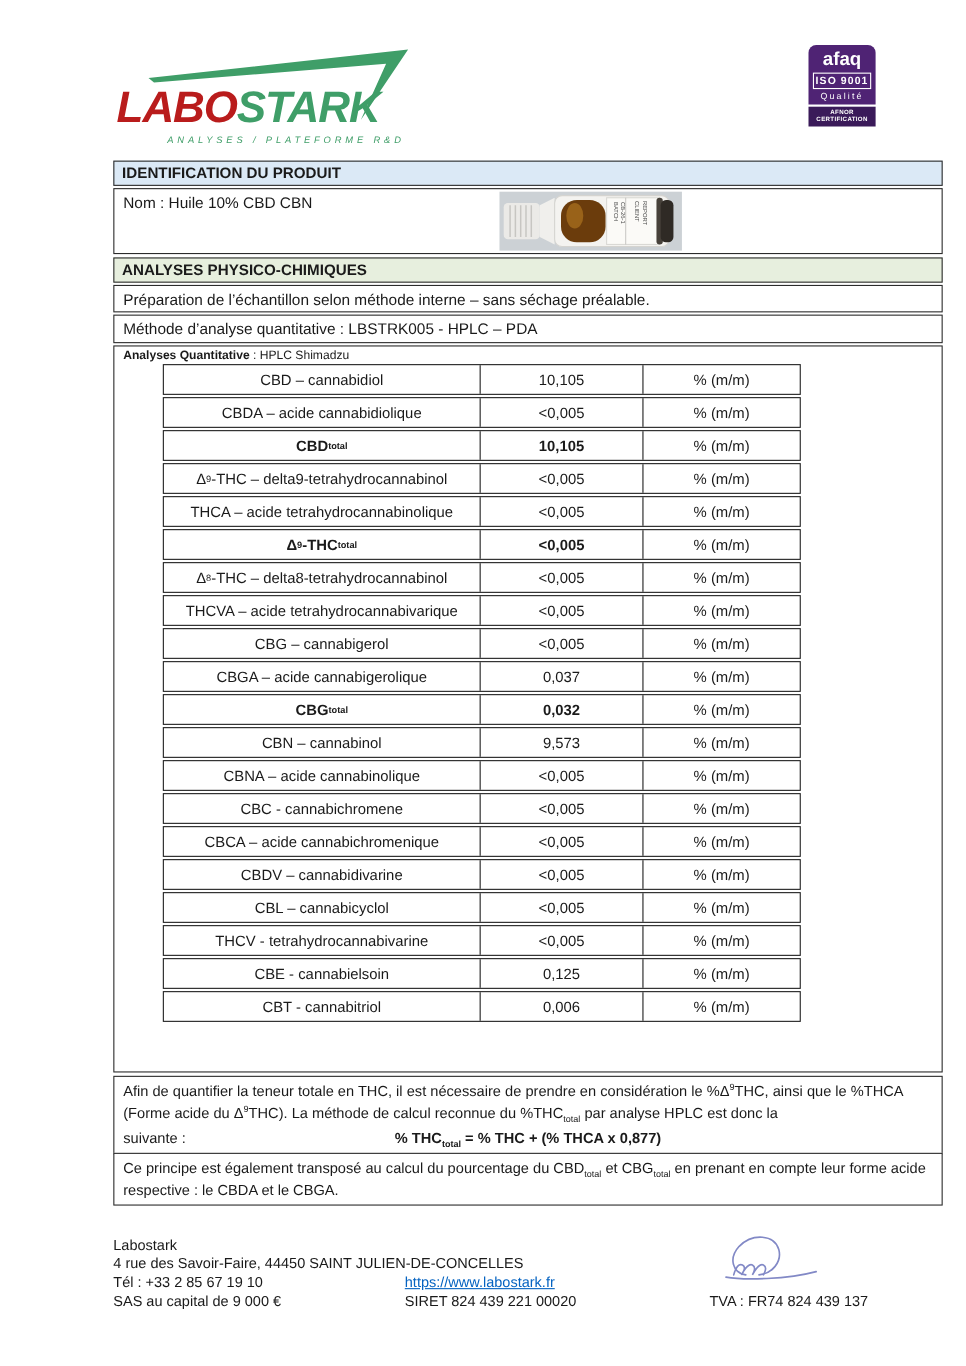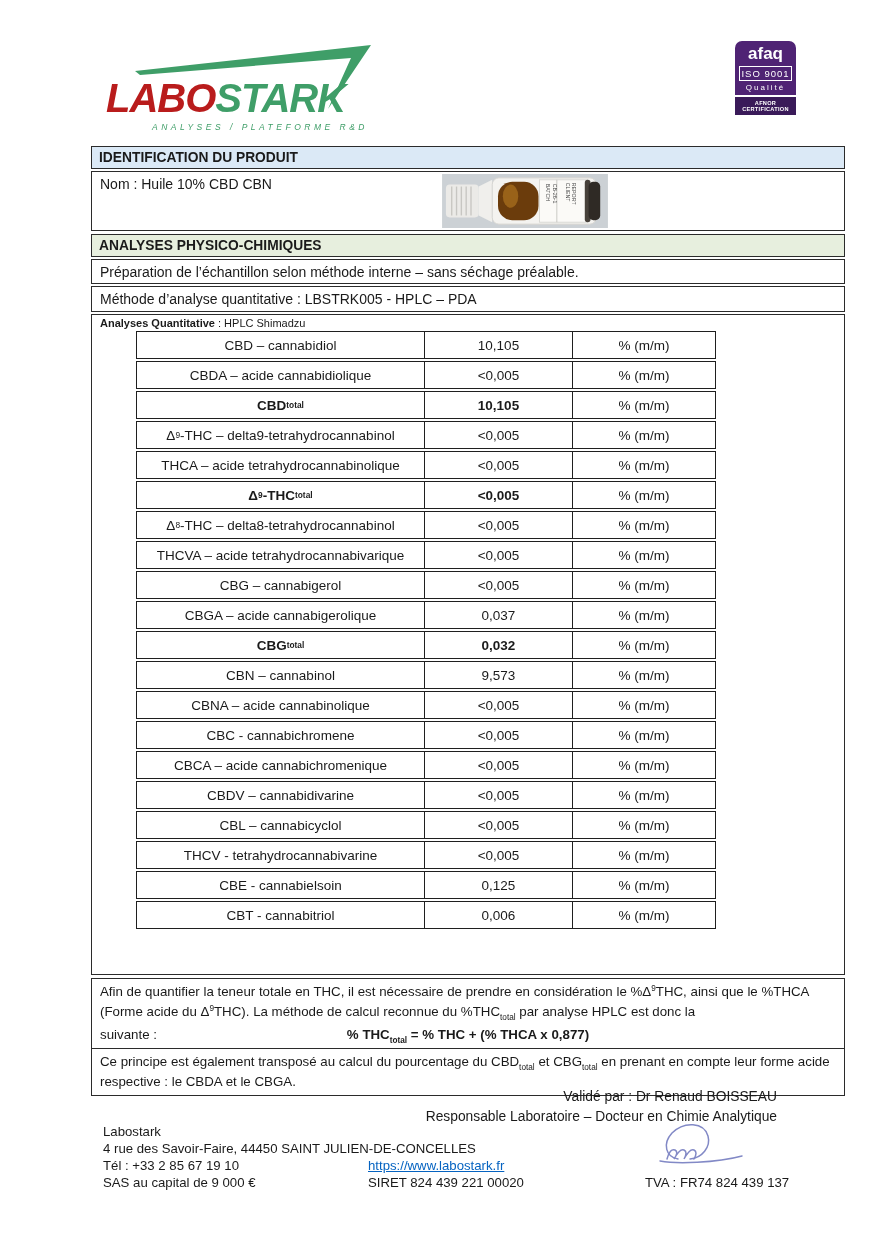--- a/index.html
+++ b/index.html
@@ -10,26 +10,26 @@
   .logo-swoosh { position:absolute; left:130px; top:42px; width:250px; height:72px; }
   .wordmark { position:absolute; left:106px; top:76px; font-size:40px; font-weight:bold; font-style:italic; letter-spacing:-1px; white-space:nowrap; }
   .wordmark .w-blue { color:#b91c1c; }
   .wordmark .w-green { color:#3f9e68; }
   .tagline { position:absolute; left:152px; top:122px; font-size:8.5px; letter-spacing:3.5px; color:#3f9e68; font-style:italic; white-space:nowrap; }
 
   
   .badge { position:absolute; left:735px; top:41px; width:61px; }
   .badge-top { background:#4f2374; border-radius:7px 7px 0 0; padding:3px 0 3px 0; text-align:center; }
   .badge-afaq { color:#fff; font-weight:bold; font-size:17px; line-height:20px; letter-spacing:0; }
-  .badge-iso { margin:2px 4px 0 4px; border:1.5px solid #fff; color:#fff; font-weight:normal; font-size:9.5px; letter-spacing:1px; padding:1px 0; }
+  .badge-iso { margin:2px 4px 0 4px; border:1.5px solid #fff; color:#fff; font-weight:bold; font-size:9.5px; letter-spacing:1px; padding:1px 0; }
   .badge-quality { color:#fff; font-size:8px; letter-spacing:2px; margin-top:2px; }
   .badge-bar { margin-top:2px; background:#3a1a59; color:#fff; font-weight:bold; font-size:5.6px; letter-spacing:.3px; text-align:center; padding:3px 0; }
 
   
-  .box { position:absolute; left:91px; width:754px; border:1.6px solid #2b2b2b; background:#fff; }
+  .box { position:absolute; left:103px; width:754px; border:1.6px solid #2b2b2b; background:#fff; }
   .hdr { display:flex; align-items:center; padding:0 7px; font-weight:bold; font-size:13.8px; }
   .box-id-header   { top:146px; height:23px; background:#dbe9f6; }
   .box-nom         { top:171px; height:60px; }
   .box-an-header   { top:234px; height:23px; background:#e7efde; }
   .box-prep        { top:259px; height:25px; }
   .box-method      { top:286px; height:26px; }
   .box-quant       { top:314px; height:661px; }
   .box-note1       { top:978px;  min-height:67px; }
   .box-note2       { top:1048px; min-height:40px; }
 
@@ -261,24 +261,20 @@
     <div class="formula-row">
       <span>suivante :</span>
       <span class="formula">% THC<sub>total</sub> = % THC + (% THCA x 0,877)</span>
     </div>
   </div>
 
   <div class="box box-note2">
     <div class="note">Ce principe est également transposé au calcul du pourcentage du CBD<sub>total</sub> et CBG<sub>total</sub> en prenant en compte leur forme acide respective : le CBDA et le CBGA.</div>
   </div>
 
-  <div class="validation">
-    <div>Validé par : Dr Renaud BOISSEAU</div>
-    <div>Responsable Laboratoire – Docteur en Chimie Analytique</div>
-  </div>
 
   <svg class="signature" viewBox="0 0 104 54" aria-hidden="true">
     <g fill="none" stroke="#8289c6" stroke-width="1.5" stroke-linecap="round">
       <path d="M36,41 C24,39 20,26 30,15 C42,3 62,4 66,18 C69,29 60,40 48,41"></path>
       <path d="M25,41 q3,-11 8,-9 q4,2 -1,9 q6,-11 10,-9 q4,2 0,9 q6,-11 10,-9 q4,2 0,9"></path>
       <path d="M18,43 C34,46 74,45 100,38"></path>
     </g>
   </svg>
 
   <div class="f-item f-company">Labostark</div>

